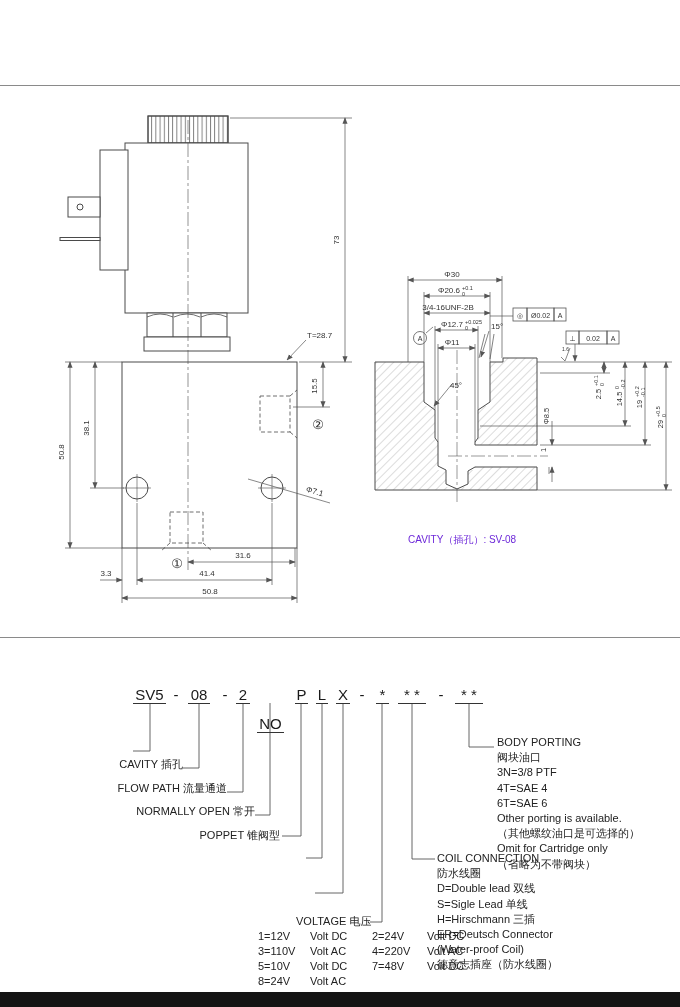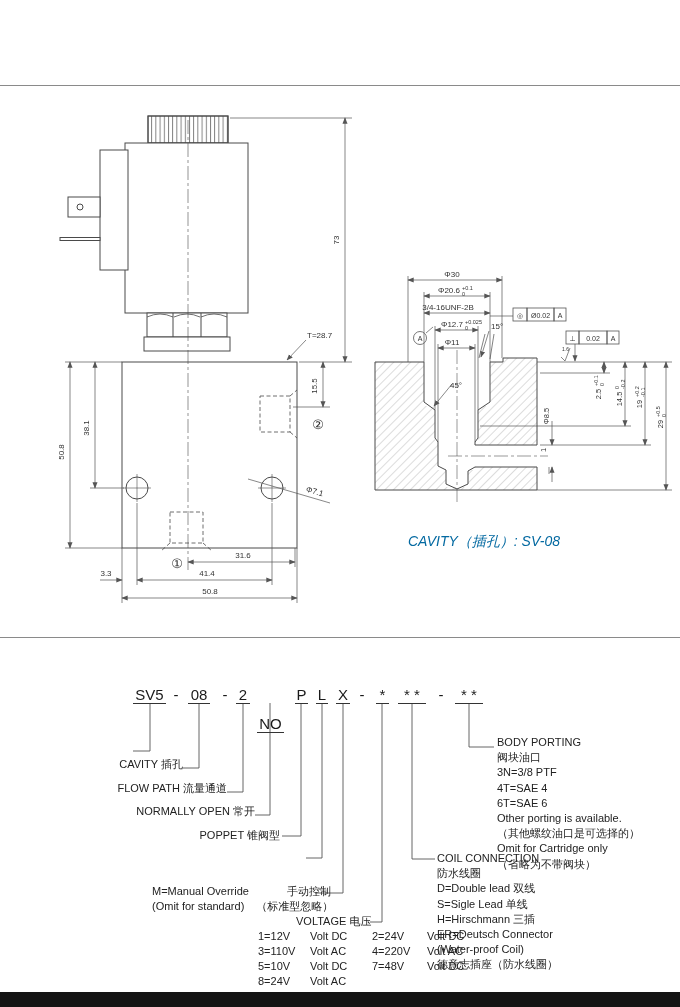--- a/index.html
+++ b/index.html
@@ -12,21 +12,21 @@
   .dimS{font-size:7.5px;}
   .tol{font-size:5.5px;}
   .fcf{font-size:7px;}
   .portnum{font-size:13px;}
   .abs{position:absolute;white-space:nowrap;}
   .lbl{font-size:11px;color:#222;line-height:15px;}
   .r{text-align:right;}
   .codewrap{position:absolute;left:0;top:0;}
   .codeseg{position:absolute;font-size:15px;color:#1a1a1a;text-align:center;}
   .u{border-bottom:1.2px solid #333;}
-  .cap{font-size:14px;color:#0369a1;font-style:italic;}
+  .cap{font-size:10px;color:#6d28d9;}
   .ordertitle{font-size:14px;color:#111;}
   .vgrid{position:absolute;display:grid;grid-template-columns:52px 62px 55px 62px;
          grid-auto-rows:15px;font-size:11px;color:#222;}
   .blk div{font-size:11px;line-height:15.2px;color:#222;}
   .botbar{position:absolute;left:0;top:992px;width:680px;height:15px;background:#141414;}
   .hline{position:absolute;left:0;width:680px;height:0;border-top:1px solid #8a8a8a;}
 </style>
 </head>
 <body>
 
@@ -318,24 +318,20 @@
     <span class="abs codeseg u" style="left:376px;top:686px;width:13px">*</span>
     <span class="abs codeseg u" style="left:398px;top:686px;width:28px">* *</span>
     <span class="abs codeseg" style="left:436px;top:686px;width:10px">-</span>
     <span class="abs codeseg u" style="left:455px;top:686px;width:28px">* *</span>
   </div>
 
   <div class="abs lbl r" style="left:60px;top:757px;width:123px">CAVITY 插孔</div>
   <div class="abs lbl r" style="left:80px;top:781px;width:147px">FLOW PATH 流量通道</div>
   <div class="abs lbl r" style="left:100px;top:804px;width:155px">NORMALLY OPEN 常开</div>
   <div class="abs lbl r" style="left:140px;top:828px;width:140px">POPPET 锥阀型</div>
-  <div class="abs lbl" style="left:152px;top:884px">
-    <div><span>M=Manual Override</span><span style="display:inline-block;width:38px"></span><span>手动控制</span></div>
-    <div><span>(Omit for standard)</span><span style="display:inline-block;width:12px"></span><span>（标准型忽略）</span></div>
-  </div>
 
   <div class="abs lbl" style="left:296px;top:914px">VOLTAGE 电压</div>
   <div class="vgrid" style="left:258px;top:930px">
     <span>1=12V</span>
       <span>Volt DC</span>
       <span>2=24V</span>
       <span>Volt DC</span>
     <span>3=110V</span>
       <span>Volt AC</span>
       <span>4=220V</span>

